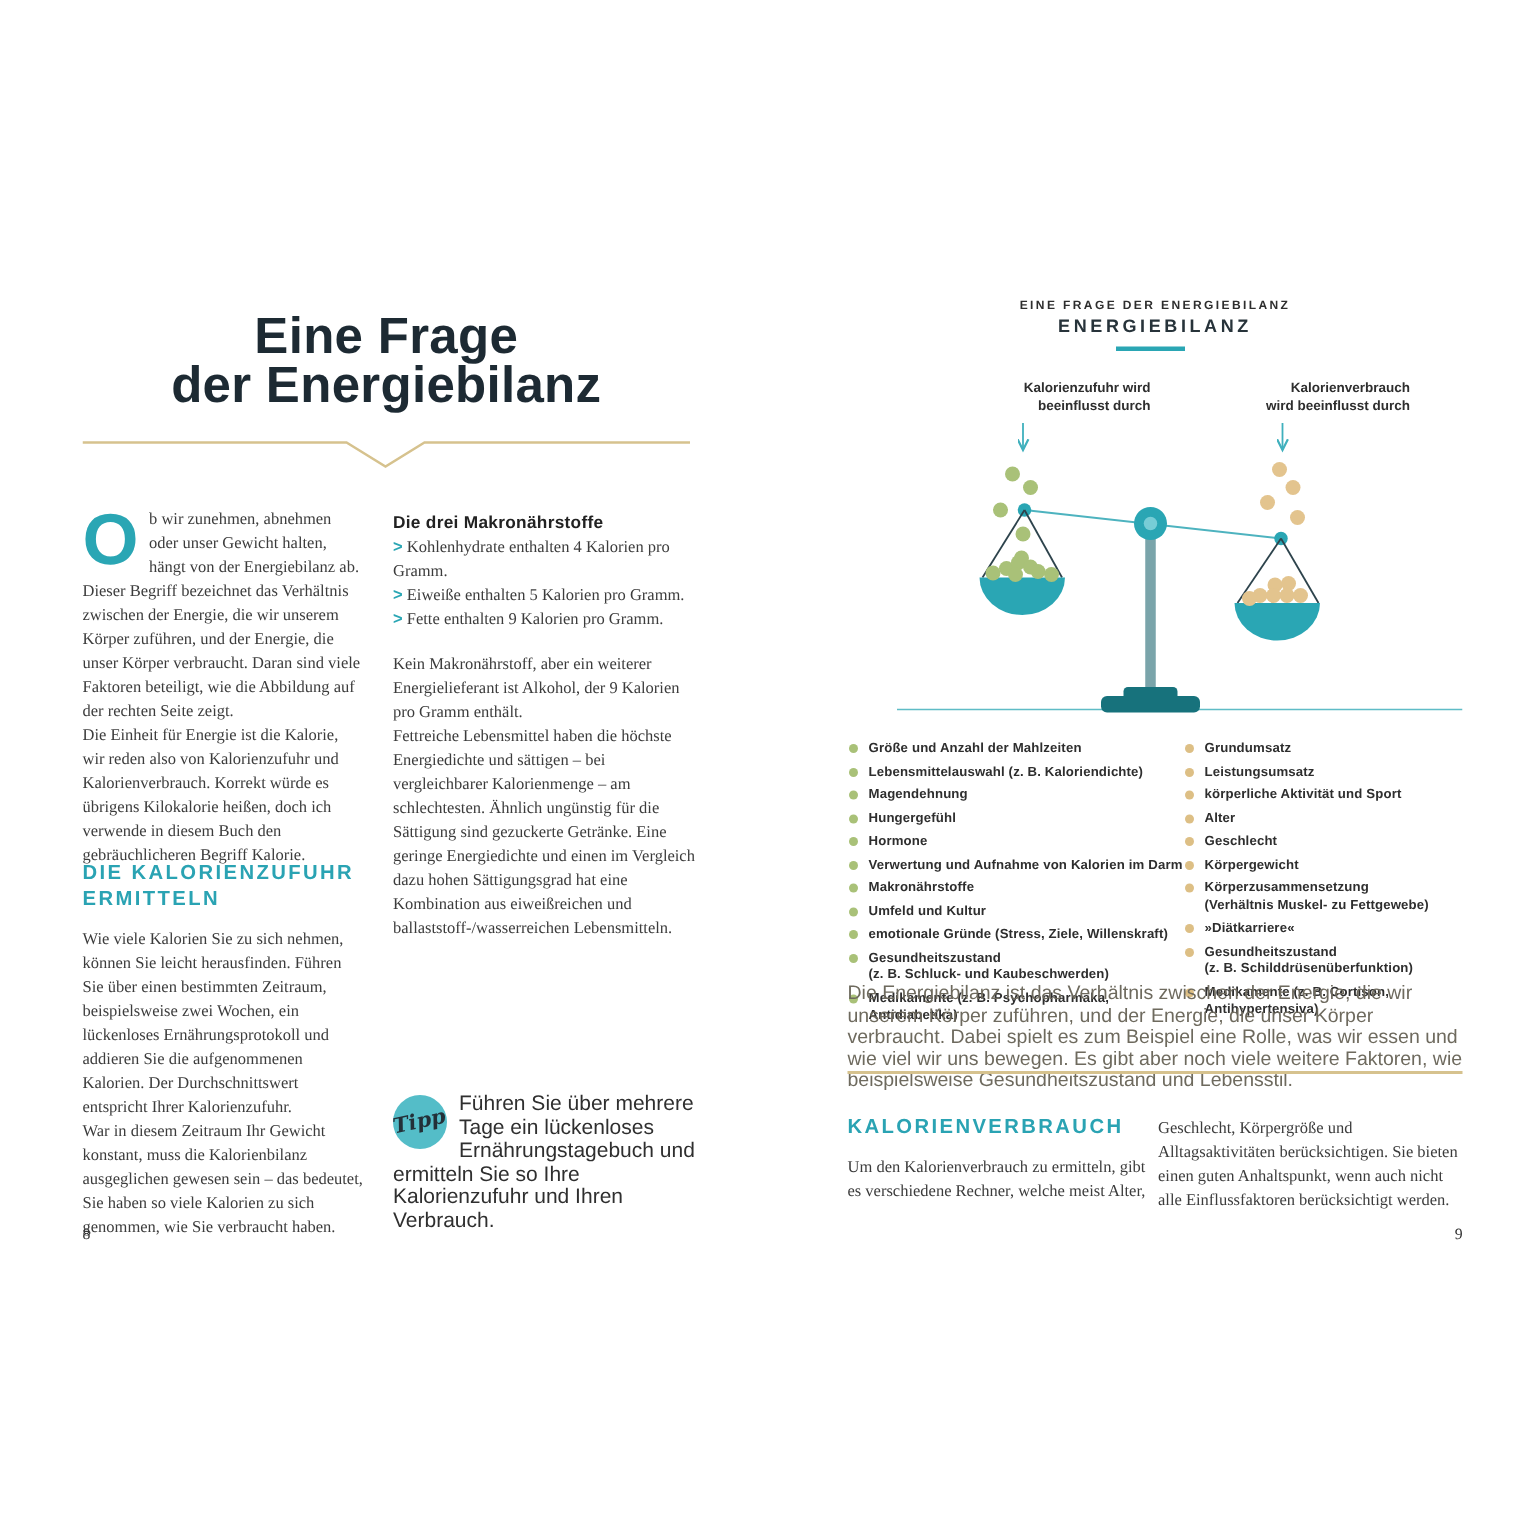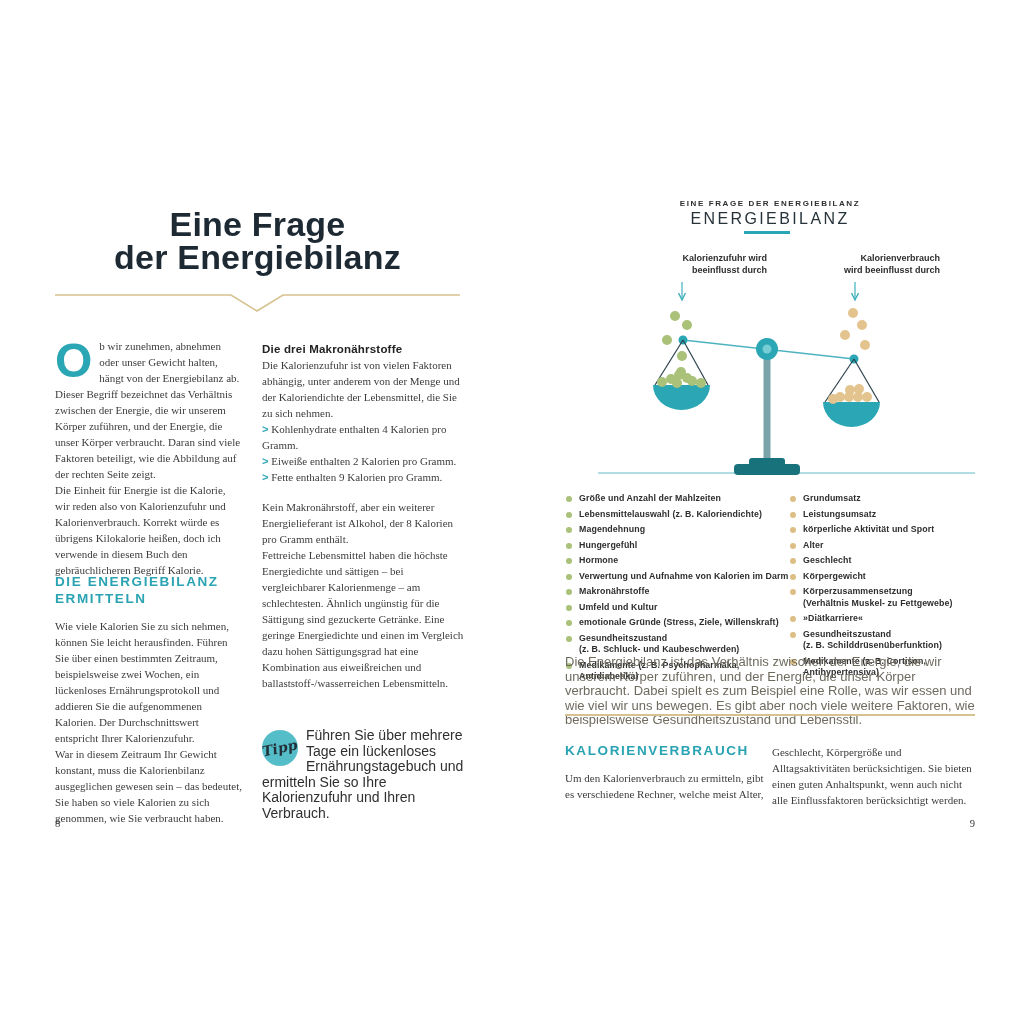--- a/index.html
+++ b/index.html
@@ -26,21 +26,21 @@
   .tipp-badge{float:left;width:36px;height:36px;border-radius:50%;background:#54bdc8;
     margin:2px 8px 2px 0;display:flex;align-items:center;justify-content:center;}
   .tipp-badge span{font-family:"DejaVu Serif",serif;font-style:italic;font-weight:bold;
     font-size:14px;color:#233038;transform:rotate(-12deg);}
   .tipp-text{font-family:"Liberation Sans",sans-serif;font-size:14px;line-height:15.5px;color:#2f2f2f;}
   
   .running-head{left:565px;top:179px;width:410px;text-align:center;
     font-family:"Liberation Sans",sans-serif;font-weight:bold;font-size:8px;
     letter-spacing:1.6px;color:#2e2e2e;margin-top:20px;}
   .diagram-title{left:565px;top:210px;width:410px;text-align:center;
-    font-family:"Liberation Sans",sans-serif;font-weight:normal;font-size:16px;
+    font-family:"Liberation Sans",sans-serif;font-weight:bold;font-size:12px;
     letter-spacing:2.4px;color:#27333a;}
   .diagram-underline{left:744px;top:231px;width:46px;height:3px;background:#2aa6b4;}
   .scale-label{top:252px;width:170px;text-align:right;white-space:pre-line;
     font-family:"Liberation Sans",sans-serif;font-weight:bold;font-size:9px;
     line-height:12px;color:#2e2e2e;}
   .label-intake{left:597px;}
   .label-burn{left:770px;}
   .scale-svg{left:565px;top:248px;}
   .factor-list{top:493px;display:flex;flex-direction:column;gap:4px;}
   .flist-left{left:566px;width:224px;}
@@ -72,36 +72,35 @@
 
   <svg class="abs chevron-divider" width="405" height="22" viewBox="0 0 405 22">
     <polyline points="0,3 176,3 202,19 228,3 405,3" fill="none" stroke="#d6c28e" stroke-width="1.6"></polyline>
   </svg>
 
   <div class="abs col1 body-text" style="top:338px;">
     <span class="dropcap">O</span><span>b wir zunehmen, abnehmen oder unser Gewicht halten, hängt von der Energiebilanz ab. Dieser Begriff bezeichnet das Verhältnis zwischen der Energie, die wir unserem Körper zuführen, und der Energie, die unser Körper verbraucht. Daran sind viele Faktoren beteiligt, wie die Abbildung auf der rechten Seite zeigt.</span>
     <div>Die Einheit für Energie ist die Kalorie, wir reden also von Kalorienzufuhr und Kalorienverbrauch. Korrekt würde es übrigens Kilokalorie heißen, doch ich verwende in diesem Buch den gebräuchlicheren Begriff Kalorie.</div>
   </div>
 
-  <div class="abs col1 teal-heading" style="top:573px;">DIE ENERGIEBILANZ ERMITTELN</div>
+  <div class="abs col1 teal-heading" style="top:573px;">DIE KALORIENZUFUHR ERMITTELN</div>
 
   <div class="abs col1 body-text" style="top:618px;">
     <div>Wie viele Kalorien Sie zu sich nehmen, können Sie leicht herausfinden. Führen Sie über einen bestimmten Zeitraum, beispielsweise zwei Wochen, ein lückenloses Ernährungsprotokoll und addieren Sie die aufgenommenen Kalorien. Der Durchschnittswert entspricht Ihrer Kalorienzufuhr.</div>
     <div>War in diesem Zeitraum Ihr Gewicht konstant, muss die Kalorienbilanz ausgeglichen gewesen sein – das bedeutet, Sie haben so viele Kalorien zu sich genommen, wie Sie verbraucht haben.</div>
   </div>
 
   <div class="abs pagenum pg8">8</div>
 
   <div class="abs col2 body-text" style="top:341px;">
     <div class="sub-heading">Die drei Makronährstoffe</div>
-    <div>Die Kalorienzufuhr ist von vielen Faktoren abhängig, unter anderem von der Menge und der Kaloriendichte der Lebensmittel, die Sie zu sich nehmen.</div>
     <div><span class="chev">&gt;</span> <span>Kohlenhydrate enthalten 4 Kalorien pro Gramm.</span></div>
-    <div><span class="chev">&gt;</span> <span>Eiweiße enthalten 2 Kalorien pro Gramm.</span></div>
+    <div><span class="chev">&gt;</span> <span>Eiweiße enthalten 5 Kalorien pro Gramm.</span></div>
     <div><span class="chev">&gt;</span> <span>Fette enthalten 9 Kalorien pro Gramm.</span></div>
-    <div class="gap-top">Kein Makronährstoff, aber ein weiterer Energielieferant ist Alkohol, der 8 Kalorien pro Gramm enthält.</div>
+    <div class="gap-top">Kein Makronährstoff, aber ein weiterer Energielieferant ist Alkohol, der 9 Kalorien pro Gramm enthält.</div>
     <div>Fettreiche Lebensmittel haben die höchste Energiedichte und sättigen – bei vergleichbarer Kalorienmenge – am schlechtesten. Ähnlich ungünstig für die Sättigung sind gezuckerte Getränke. Eine geringe Energiedichte und einen im Vergleich dazu hohen Sättigungsgrad hat eine Kombination aus eiweißreichen und ballaststoff-/wasserreichen Lebensmitteln.</div>
   </div>
 
   <div class="abs col2" style="top:728px;">
     <div class="tipp-badge">
       <span>Tipp</span>
     </div>
     <div class="tipp-text">Führen Sie über mehrere Tage ein lückenloses Ernährungstagebuch und ermitteln Sie so Ihre Kalorienzufuhr und Ihren Verbrauch.</div>
   </div>
 

